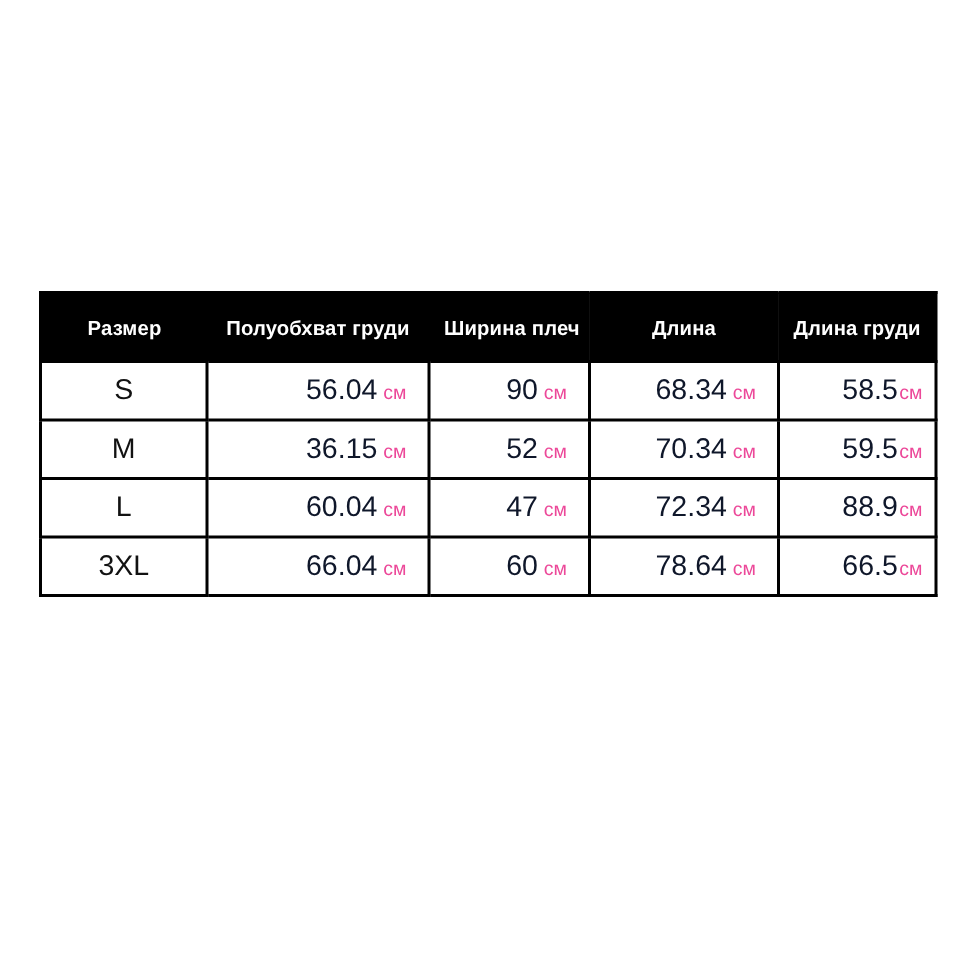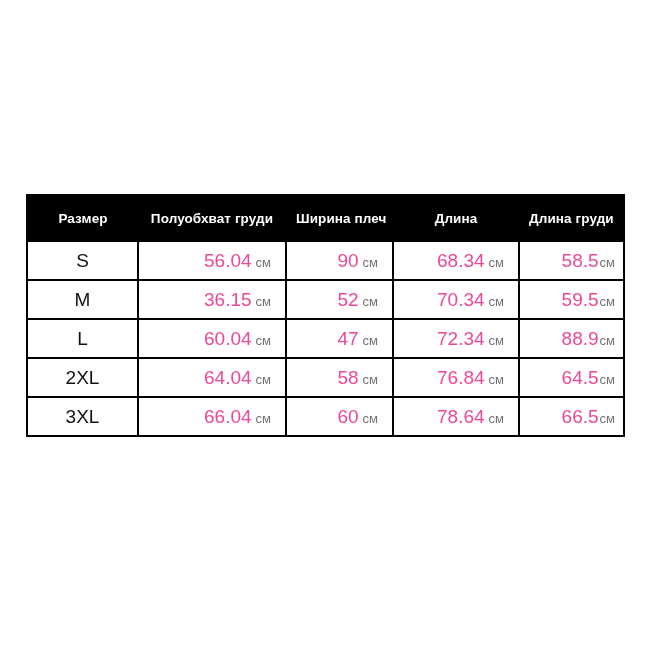--- a/index.html
+++ b/index.html
@@ -77,25 +77,25 @@
     padding-right: 14px;
     white-space: nowrap;
   }
   table.size-chart tbody td.col-meas.tight {
     padding-right: 8px;
     text-align: right;
   }
 
   .val {
     font-size: 19px;
-    color: #ec4899;
+    color: #0f172a;
   }
   .unit {
     font-size: 13px;
-    color: #737373;
+    color: #ec4899;
     margin-left: 4px;
   }
   .unit.snug {
     margin-left: 1px;
   }
 
   
   table.size-chart {
     border: 2px solid #000000;
   }
@@ -147,27 +147,20 @@
             <td class="col-meas tight"><span class="val">59.5</span><span class="unit snug">см</span></td>
           </tr>
           <tr>
             <td class="col-size">L</td>
             <td class="col-meas"><span class="val">60.04</span><span class="unit">см</span></td>
             <td class="col-meas"><span class="val">47</span><span class="unit">см</span></td>
             <td class="col-meas"><span class="val">72.34</span><span class="unit">см</span></td>
             <td class="col-meas tight"><span class="val">88.9</span><span class="unit snug">см</span></td>
           </tr>
           <tr>
-            <td class="col-size">2XL</td>
-            <td class="col-meas"><span class="val">64.04</span><span class="unit">см</span></td>
-            <td class="col-meas"><span class="val">58</span><span class="unit">см</span></td>
-            <td class="col-meas"><span class="val">76.84</span><span class="unit">см</span></td>
-            <td class="col-meas tight"><span class="val">64.5</span><span class="unit snug">см</span></td>
-          </tr>
-          <tr>
             <td class="col-size">3XL</td>
             <td class="col-meas"><span class="val">66.04</span><span class="unit">см</span></td>
             <td class="col-meas"><span class="val">60</span><span class="unit">см</span></td>
             <td class="col-meas"><span class="val">78.64</span><span class="unit">см</span></td>
             <td class="col-meas tight"><span class="val">66.5</span><span class="unit snug">см</span></td>
           </tr>
         </tbody>
     </table>
   </div>
 

